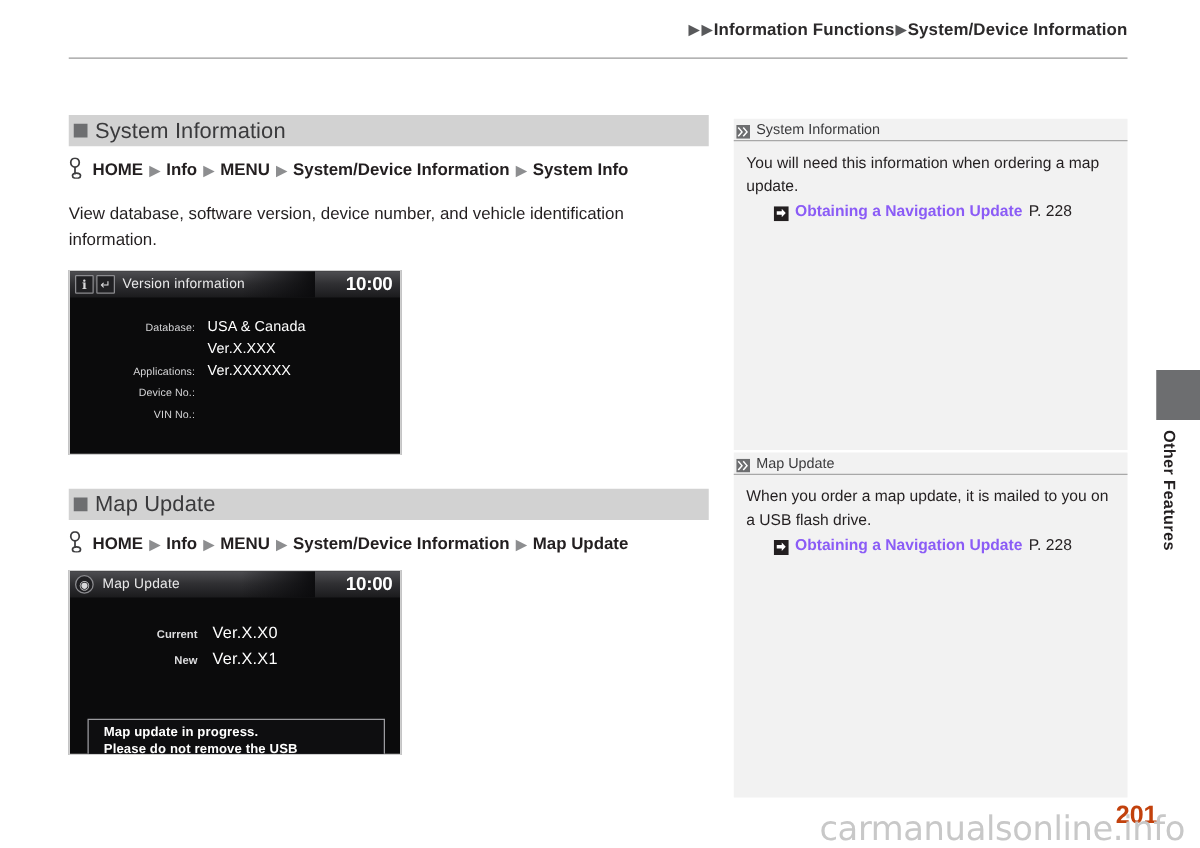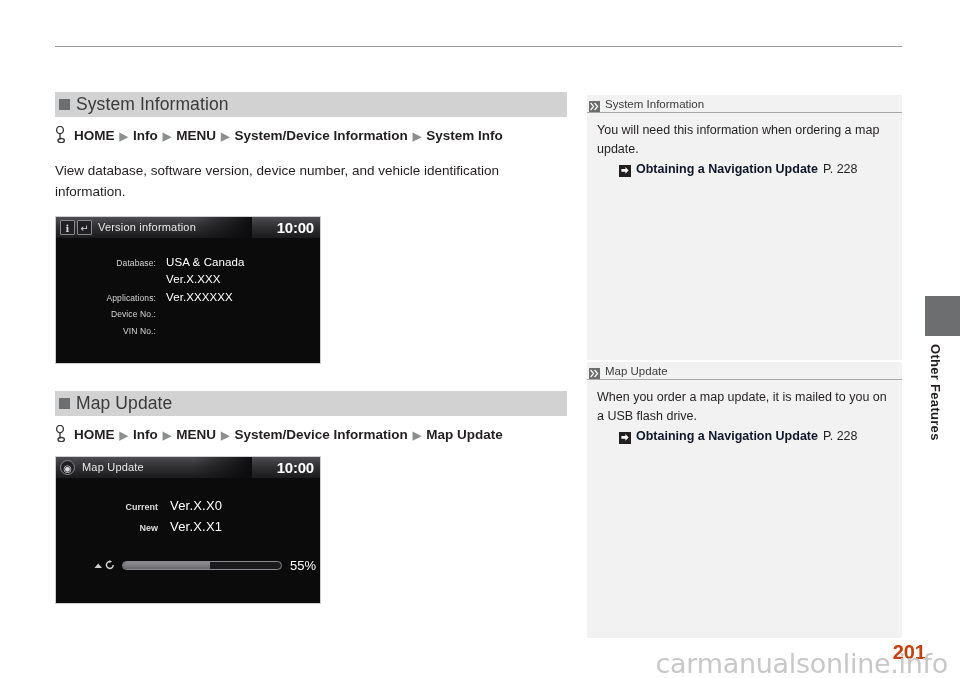--- a/index.html
+++ b/index.html
@@ -312,21 +312,21 @@
   }
   .ref-icon {
     width: 12px;
     height: 12px;
     margin-right: 5px;
     flex: 0 0 auto;
   }
   .ref-title {
     font-weight: bold;
     font-size: 12.5px;
-    color: #0f172a;
+    color: #8b5cf6;
   }
   .ref-page {
     font-size: 12.5px;
     margin-left: 5px;
     color: #231f20;
   }
 
   
   .edge-tab {
     position: absolute;
@@ -363,20 +363,23 @@
     font-size: 27px;
     color: #c8c8c8;
     letter-spacing: -0.3px;
     font-family: "DejaVu Sans", sans-serif;
   }
 </style>
 </head>
 <body>
 
 <div class="page-header">
+  <div class="header-crumb">
+    <span class="tri">▶</span><span class="tri">▶</span><span>Information Functions</span><span class="tri">▶</span><span>System/Device Information</span>
+  </div>
   <div class="header-rule"></div>
 </div>
 
 <div class="left-col">
 
   <div>
     <div class="sec-band">
       <span class="sq"></span>
       <span class="sec-title">System Information</span>
     </div>
@@ -475,40 +478,26 @@
       <div class="nav-body">
         <div class="mu-row" style="left:10px; top:20px;">
           <span class="mu-label">Current</span>
           <span class="mu-val">Ver.X.X0</span>
         </div>
         <div class="mu-row" style="left:10px; top:41px;">
           <span class="mu-label">New</span>
           <span class="mu-val">Ver.X.X1</span>
         </div>
 
-        <div class="prog-wrap">
-          <span class="prog-icons">
-            <span>
-              <svg width="9" height="9" viewBox="0 0 9 9">
-                  <path d="M0.5 7 L4.2 2.6 L8 7 Z" fill="#d0d0d2"></path>
-                </svg>
-            </span>
-            <span>
-              <svg width="10" height="10" viewBox="0 0 10 10">
-                <path d="M8.2 5 A3.4 3.4 0 1 1 5 1.6" fill="none" stroke="#d0d0d2" stroke-width="1.5"></path>
-                <path d="M4.6 0 L7 1.7 L4.4 3.1 Z" fill="#d0d0d2"></path>
-              </svg>
-            </span>
-          </span>
-          <span class="prog-track">
-            <span class="prog-fill" id="prog-fill" style="width: 55%;"></span>
-          </span>
-          <span class="prog-pct">55%</span>
-        </div>
-
+
+        <div class="msg-box">
+          <div>Map update in progress.</div>
+          <div>Please do not remove the USB</div>
+
+        </div>
       </div>
     </div>
   </div>
 </div>
 
 <div class="side-panel" style="top:95px; height:265px;">
   <div class="side-head">
     <span class="chev-icon">
       <svg width="11" height="11" viewBox="0 0 11 11">
         <rect x="0" y="0" width="11" height="11" fill="#6d6e70"></rect>

